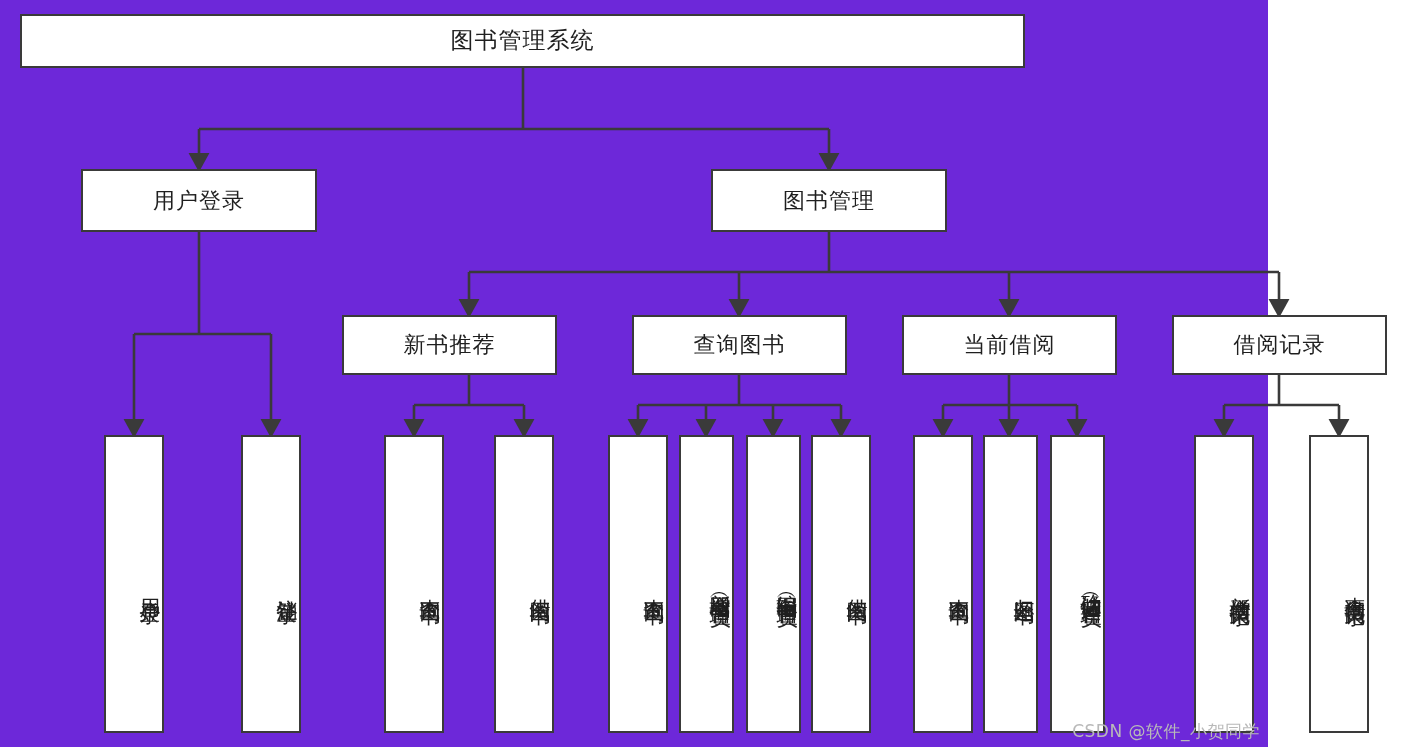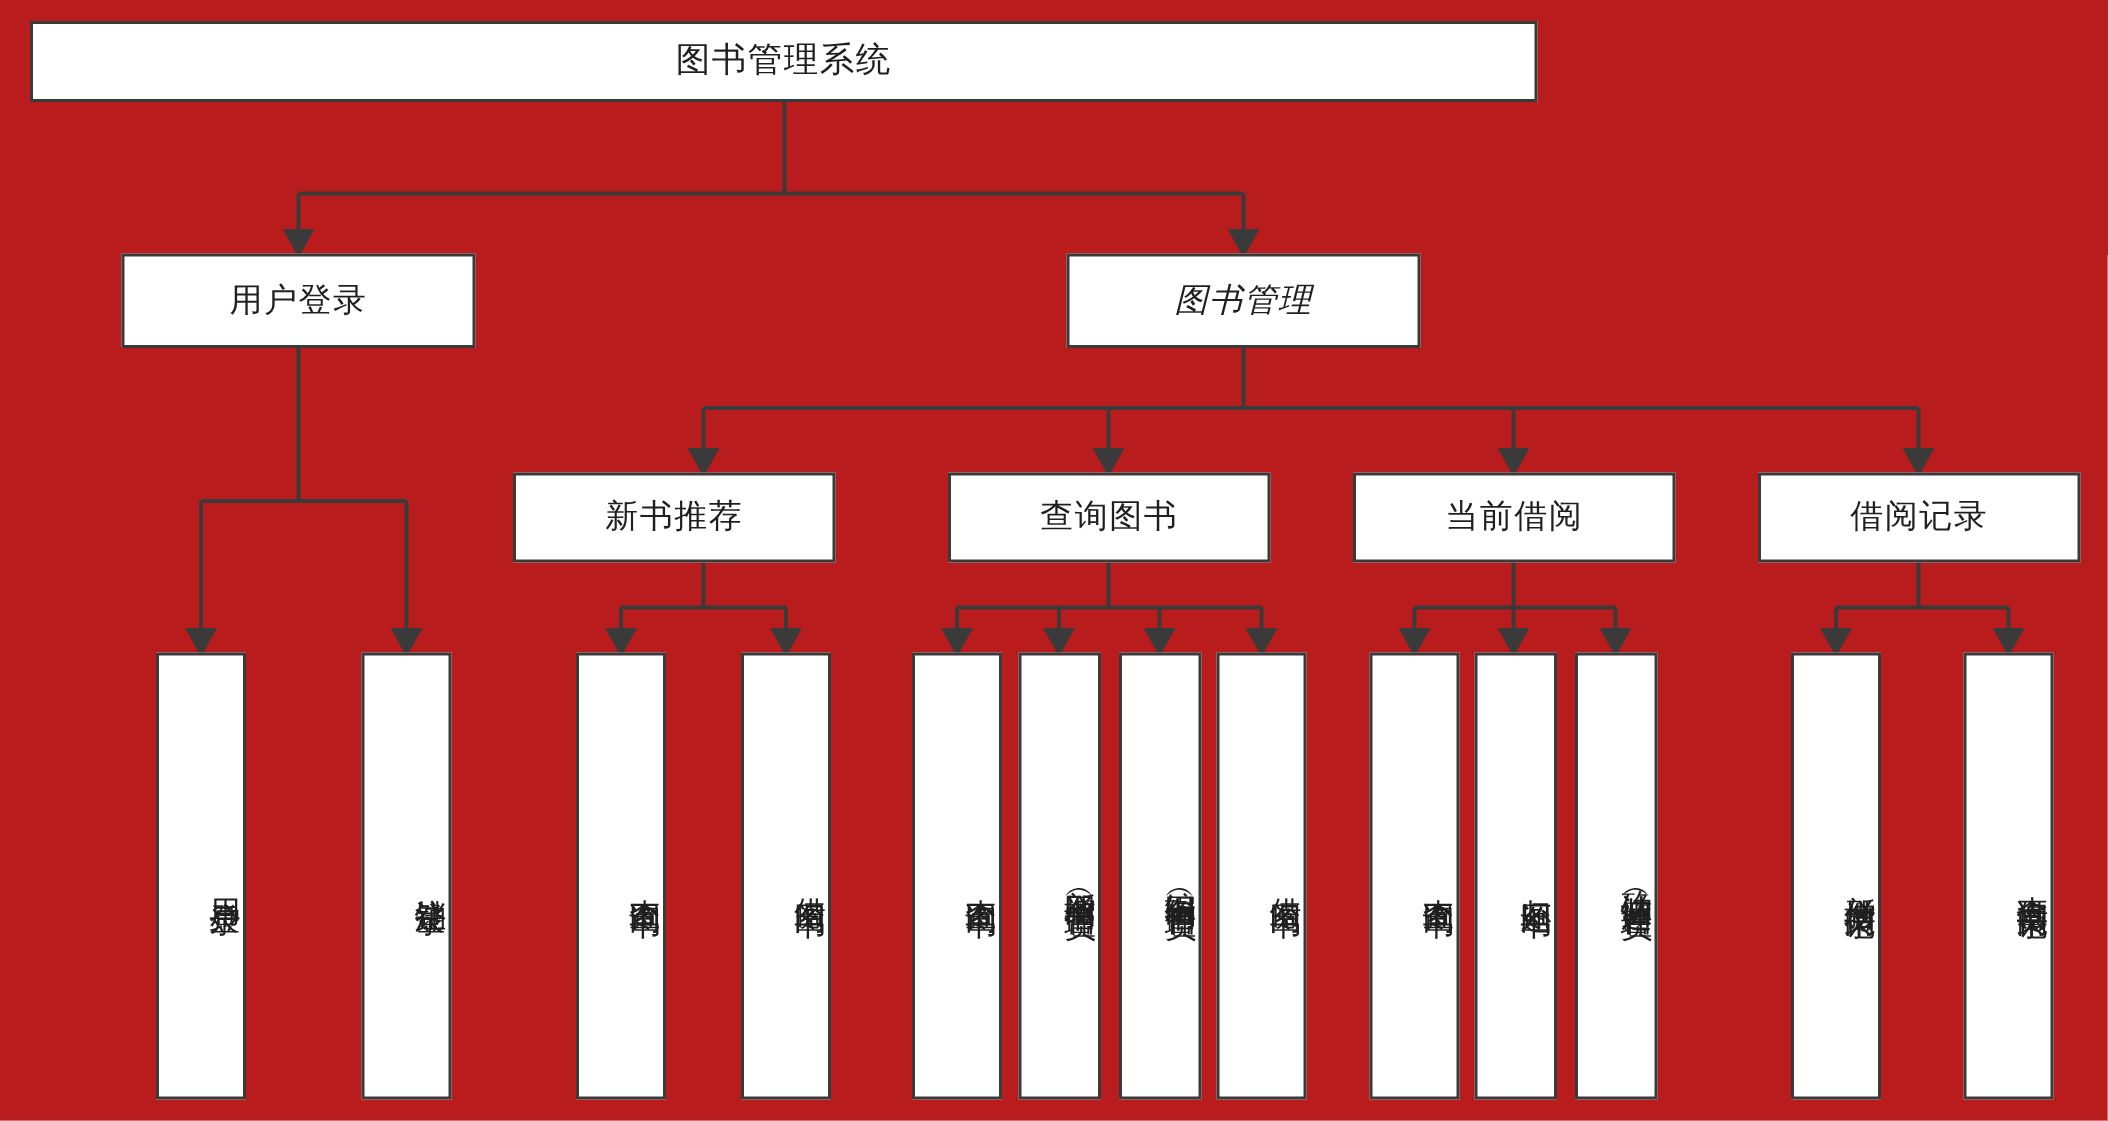--- a/index.html
+++ b/index.html
@@ -1,21 +1,21 @@
 <!DOCTYPE html>
 <html><head>
 <meta charset="utf-8">
 <title>图书管理系统 功能结构图</title>
 <style>
   html,body{margin:0;padding:0;background:#ffffff;}
   body{
     font-family:"DejaVu Sans","Liberation Sans",sans-serif;
     width:1405px;height:747px;overflow:hidden;position:relative;
   }
-  #diagram-root{position:relative;width:1405px;height:747px;background:#b91c1c;}
+  #diagram-root{position:relative;width:1268px;height:747px;background:#6d28d9;}
   svg#connectors{position:absolute;left:0;top:0;width:1405px;height:747px;pointer-events:none;}
 
   .node{
     position:absolute;
     box-sizing:border-box;
     background:#ffffff;
     border:2.5px solid #3a3a3a;
     display:flex;
     align-items:center;
     justify-content:center;
@@ -108,21 +108,21 @@
     </g>
   </svg>
 
   <div class="node horiz root" style="left:20px;top:14px;width:1005px;height:54px;">
     <span>图书管理系统</span>
   </div>
 
   <div class="node horiz" style="left:81px;top:169px;width:236px;height:63px;">
     <span>用户登录</span>
   </div>
-  <div class="node horiz" style="left:711px;top:169px;width:236px;height:63px;font-style:italic;">
+  <div class="node horiz" style="left:711px;top:169px;width:236px;height:63px;">
     <span>图书管理</span>
   </div>
 
   <div class="node horiz" style="left:342px;top:315px;width:215px;height:60px;">
     <span>新书推荐</span>
   </div>
   <div class="node horiz" style="left:632px;top:315px;width:215px;height:60px;">
     <span>查询图书</span>
   </div>
   <div class="node horiz" style="left:902px;top:315px;width:215px;height:60px;">
@@ -169,13 +169,14 @@
     <span>确认归还（管理员）</span>
   </div>
 
   <div class="node vert" style="left:1194px;top:435px;width:60px;height:298px;">
     <span>新增借阅记录</span>
   </div>
   <div class="node vert" style="left:1309px;top:435px;width:60px;height:298px;">
     <span>查询借阅记录</span>
   </div>
 
+  <div class="watermark">CSDN @软件_小贺同学</div>
 </div>
 
 </body></html>

